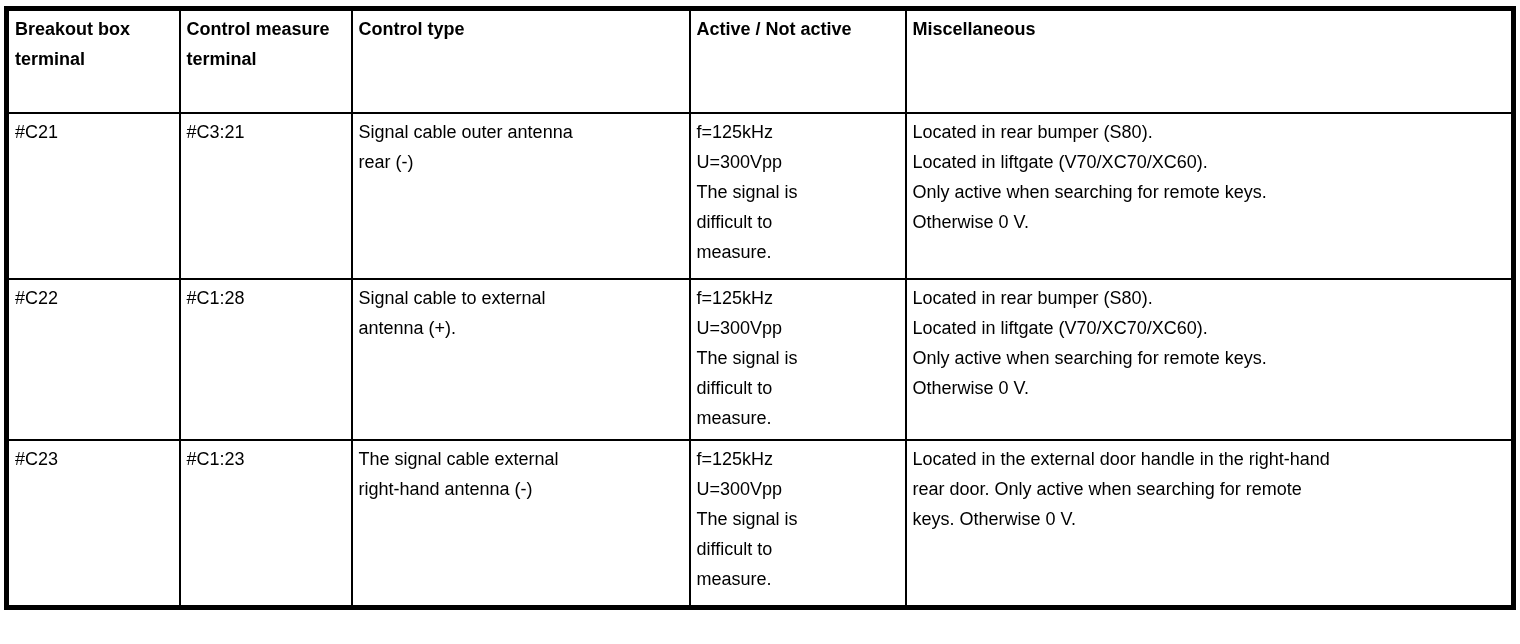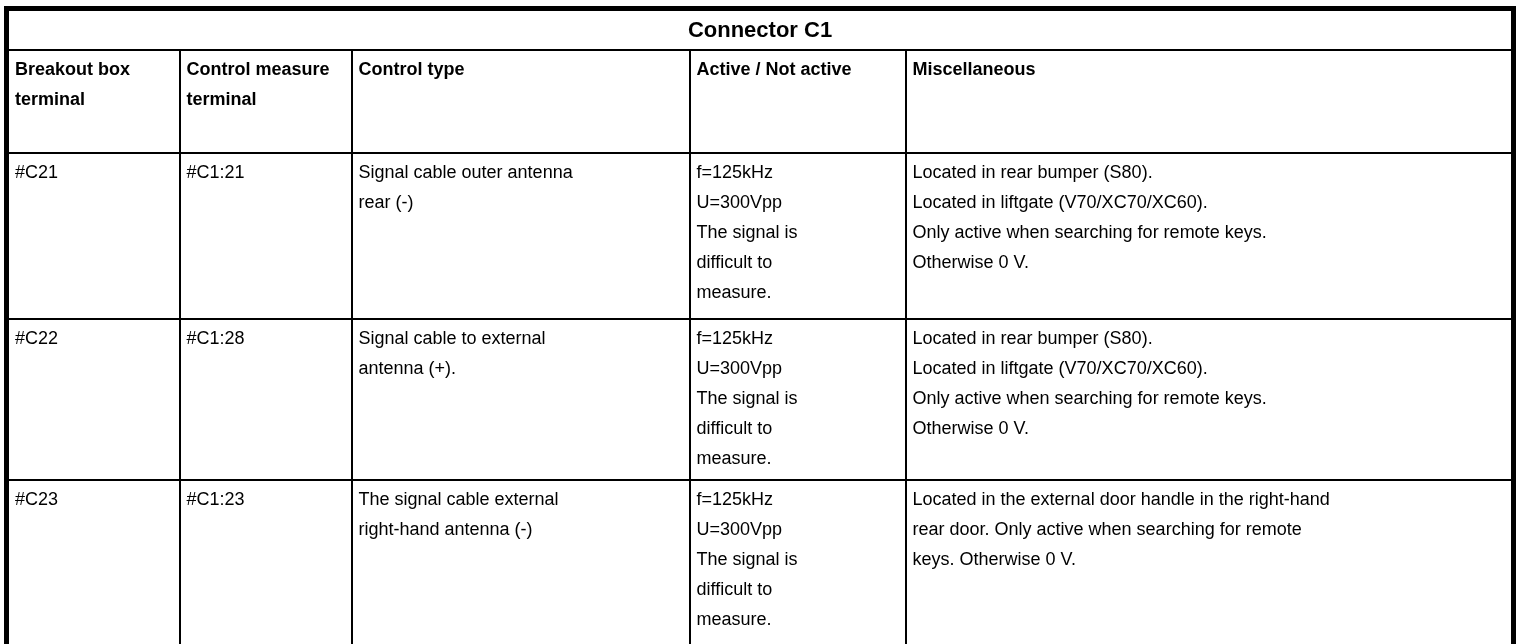--- a/index.html
+++ b/index.html
@@ -52,33 +52,30 @@
 
 <table class="connector-table">
   <colgroup>
     <col style="width:173px">
     <col style="width:172px">
     <col style="width:338px">
     <col style="width:216px">
     <col>
   </colgroup>
   <tbody>
-    <tr class="title-row">
-      <th colspan="5">Connector C1</th>
-    </tr>
     <tr class="header-row">
       <th>Breakout box terminal</th>
       <th>Control measure terminal</th>
       <th>Control type</th>
       <th>Active / Not active</th>
       <th>Miscellaneous</th>
     </tr>
     <tr class="body-row-1">
       <td>#C21</td>
-      <td>#C1:21</td>
+      <td>#C3:21</td>
       <td>Signal cable outer antenna
 rear (-)</td>
       <td>f=125kHz
 U=300Vpp
 The signal is
 difficult to
 measure.</td>
       <td>Located in rear bumper (S80).
 Located in liftgate (V70/XC70/XC60).
 Only active when searching for remote keys.

